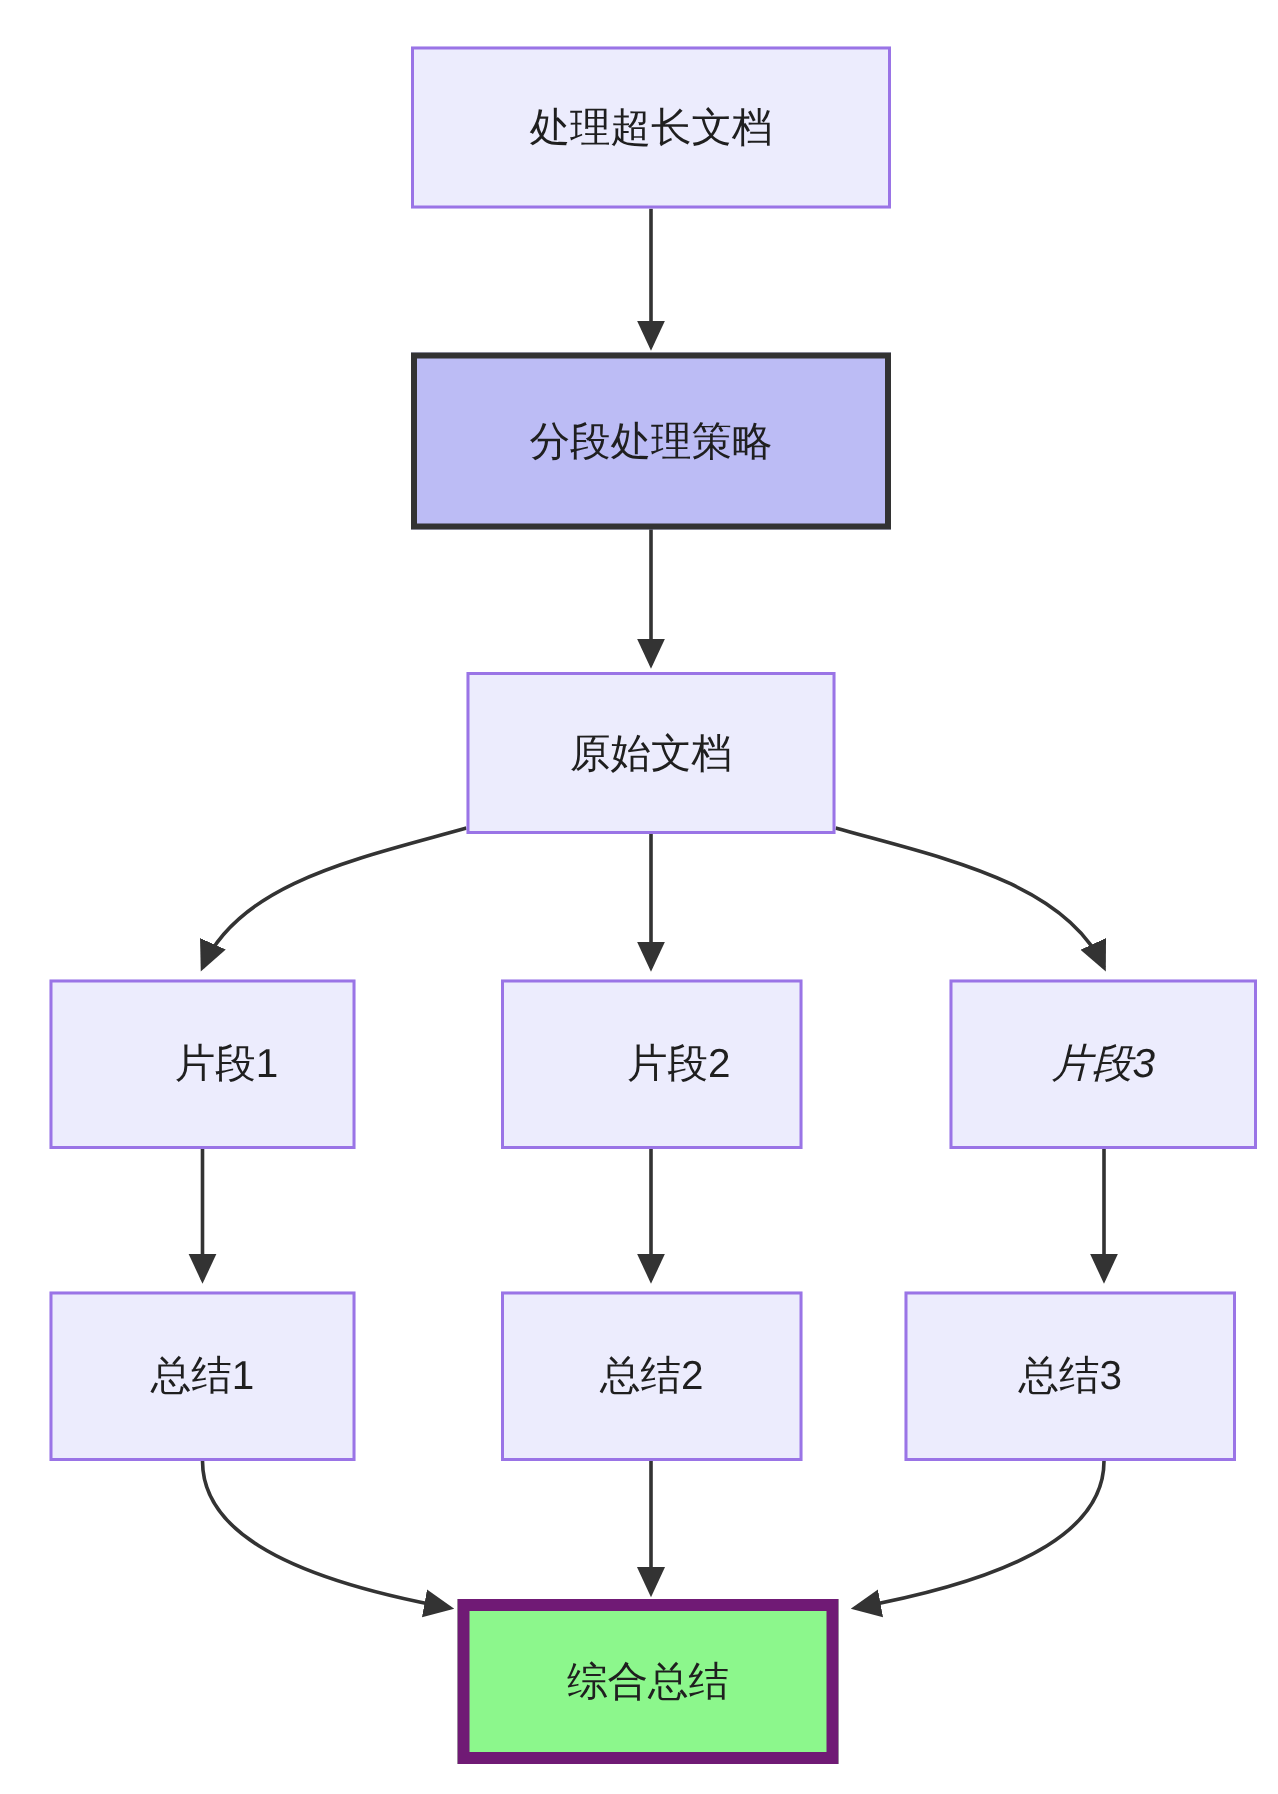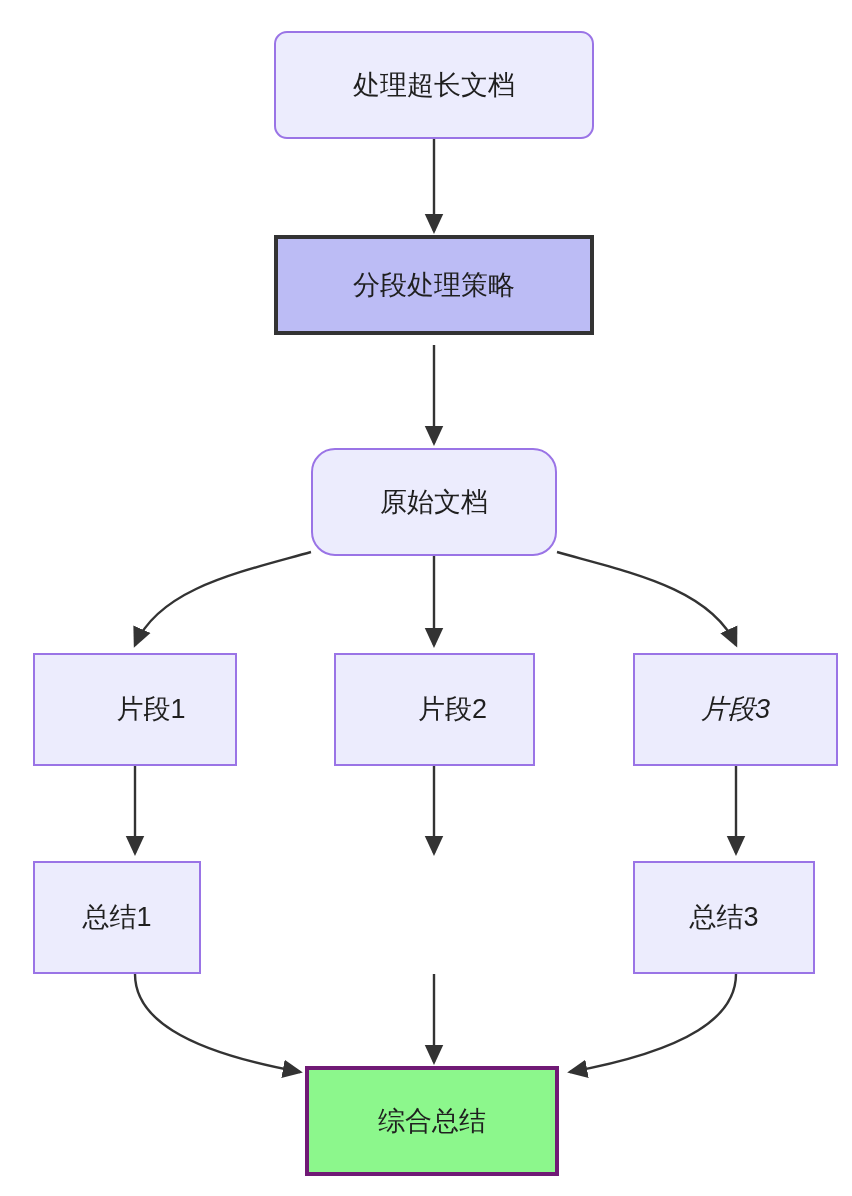--- a/index.html
+++ b/index.html
@@ -46,21 +46,21 @@
     font-size: 27px;
   }
   .node-highlight {
     background: #bcbcf5;
     border: 4px solid #333333;
     color: #1f1f1f;
     font-size: 27px;
   }
   .node-result {
     background: #8cf78c;
-    border: 4px solid #701a75;
+    border: 8px solid #701a75;
     color: #1f1f1f;
     font-size: 27px;
   }
   .node-label {
     display: block;
   }
 </style>
 </head>
 <body>
 
@@ -84,50 +84,53 @@
       <path d="M 135 766 L 135 853" marker-end="url(#arrowhead)"></path>
       <path d="M 434 766 L 434 853" marker-end="url(#arrowhead)"></path>
       <path d="M 736 766 L 736 853" marker-end="url(#arrowhead)"></path>
 
       <path d="M 135 974 C 135 1016, 180 1050, 300 1072" marker-end="url(#arrowhead)"></path>
       <path d="M 434 974 L 434 1062" marker-end="url(#arrowhead)"></path>
       <path d="M 736 974 C 736 1016, 690 1050, 570 1072" marker-end="url(#arrowhead)"></path>
     </g>
   </svg>
 
-  <div class="node node-normal" style="left:274px; top:31px; width:320px; height:108px;border-radius:13px;">
+  <div class="node node-normal" style="left:274px; top:31px; width:320px; height:108px;">
     <span class="node-label">处理超长文档</span>
   </div>
 
-  <div class="node node-highlight" style="left:274px; top:235px; width:320px; height:100px;">
+  <div class="node node-highlight" style="left:274px; top:235px; width:320px; height:118px;">
     <span class="node-label">分段处理策略</span>
   </div>
 
-  <div class="node node-normal" style="left:311px; top:448px; width:246px; height:108px;border-radius:24px;">
+  <div class="node node-normal" style="left:311px; top:448px; width:246px; height:108px;">
     <span class="node-label">原始文档</span>
   </div>
 
   <div class="node node-normal" style="left:33px; top:653px; width:204px; height:113px;padding-left:32px;">
     <span class="node-label">片段1</span>
   </div>
 
   <div class="node node-normal" style="left:334px; top:653px; width:201px; height:113px;padding-left:36px;">
     <span class="node-label">片段2</span>
   </div>
 
   <div class="node node-normal" style="left:633px; top:653px; width:205px; height:113px;font-style:italic;">
     <span class="node-label">片段3</span>
   </div>
 
-  <div class="node node-normal" style="left:33px; top:861px; width:168px; height:113px;">
+  <div class="node node-normal" style="left:33px; top:861px; width:204px; height:113px;">
     <span class="node-label">总结1</span>
   </div>
 
+  <div class="node node-normal" style="left:334px; top:861px; width:201px; height:113px;">
+    <span class="node-label">总结2</span>
+  </div>
 
-  <div class="node node-normal" style="left:633px; top:861px; width:182px; height:113px;">
+  <div class="node node-normal" style="left:603px; top:861px; width:221px; height:113px;">
     <span class="node-label">总结3</span>
   </div>
 
   <div class="node node-result" style="left:305px; top:1066px; width:254px; height:110px;">
     <span class="node-label">综合总结</span>
   </div>
 
 </div>
 
 </body></html>

